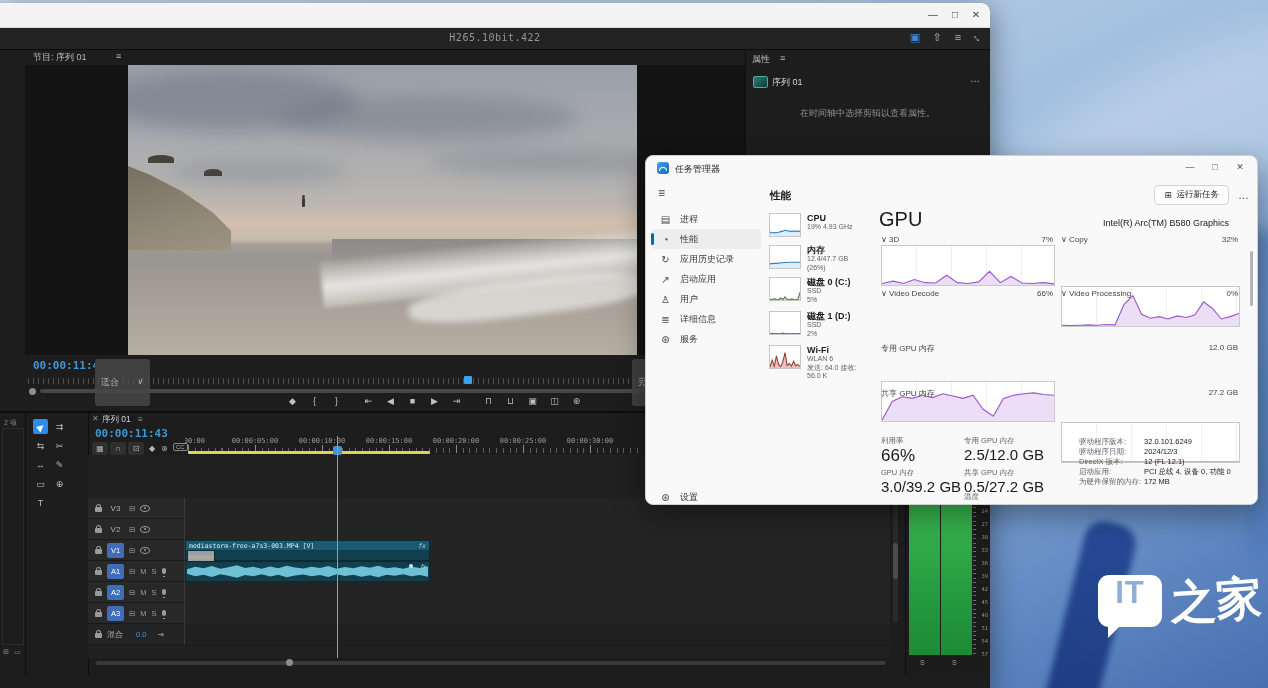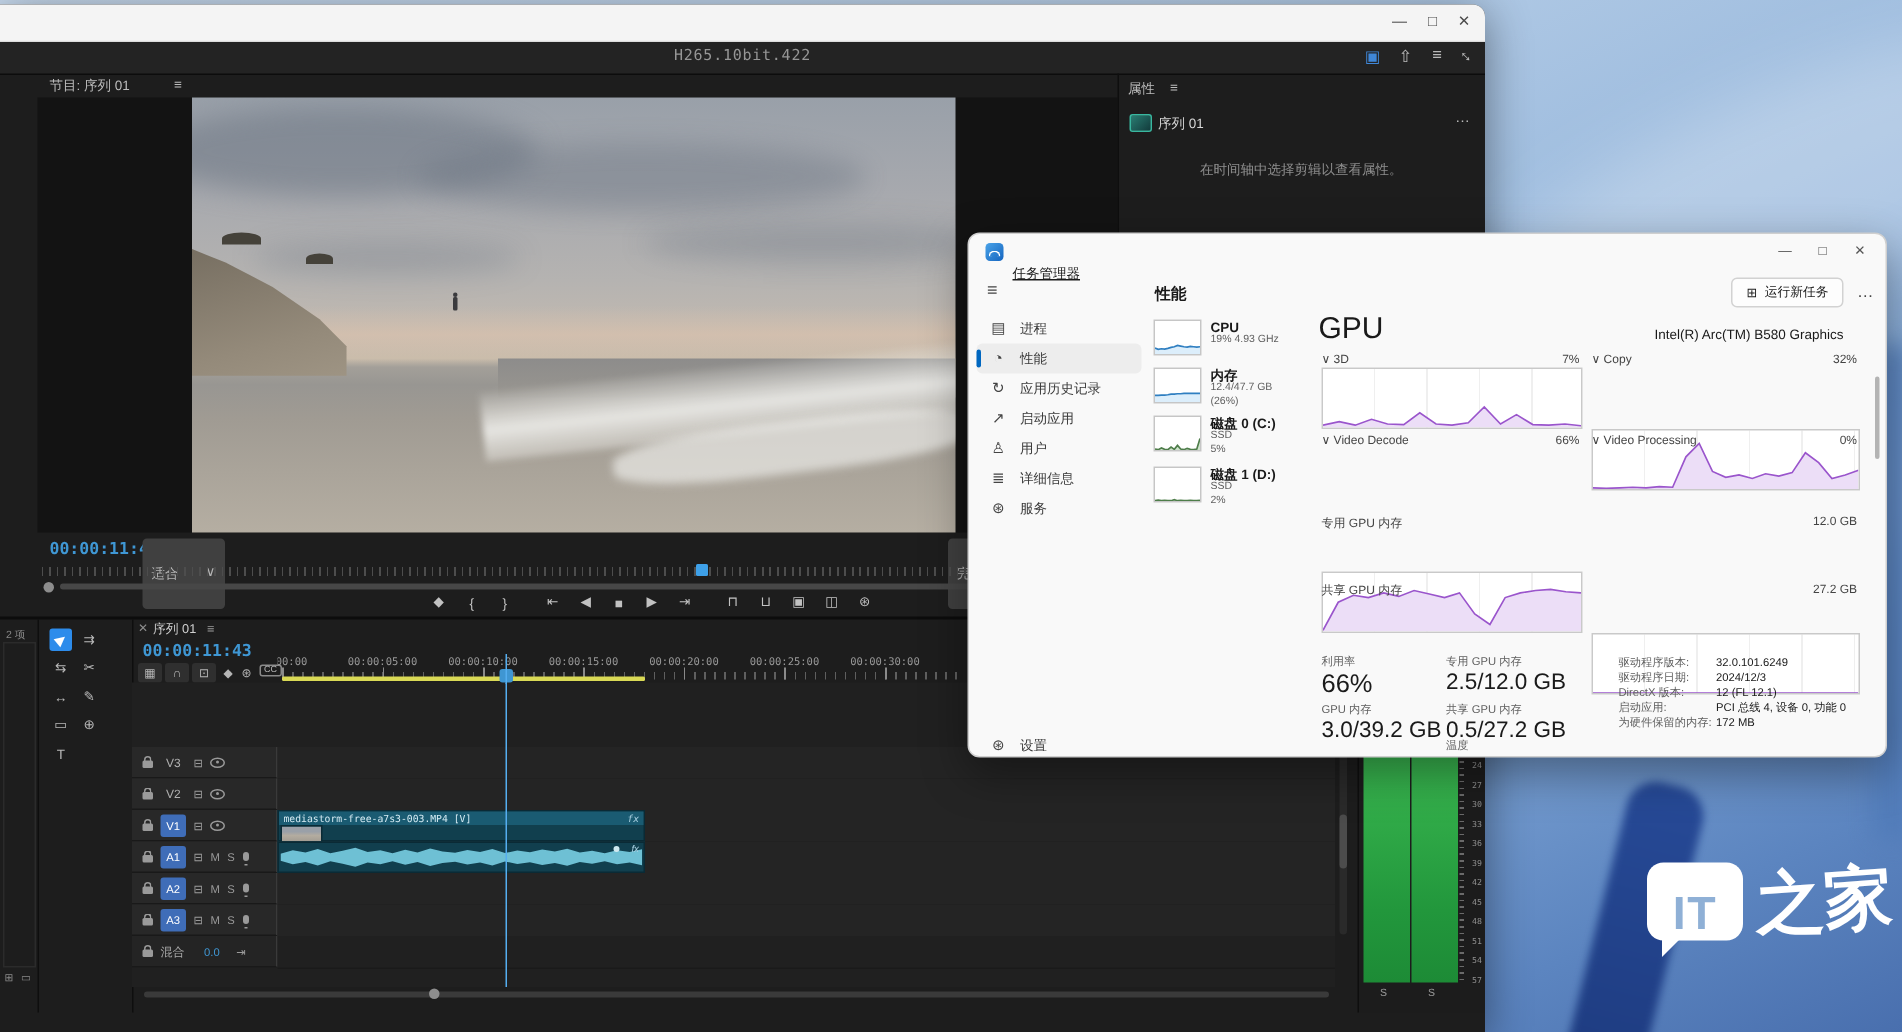--- a/index.html
+++ b/index.html
@@ -9,21 +9,21 @@
   .abs{position:absolute;}
 
   
   #wallpaper{inset:0;background:linear-gradient(155deg,#c6d8ec 0%,#b7cee7 28%,#9cbbde 50%,#7fa5d4 70%,#5c85c0 88%,#496fae 100%);}
   .wp-streak{left:960px;top:60px;width:460px;height:150px;background:rgba(255,255,255,.28);filter:blur(22px);transform:rotate(-24deg);border-radius:50%;}
   .wp-dark-wedge{left:1062px;top:520px;width:52px;height:220px;background:linear-gradient(180deg,#274a97,#1d3a7e);transform:rotate(14deg);filter:blur(3px);border-radius:20px;}
   .wp-edge{right:-6px;top:230px;width:26px;height:330px;background:#4f7ab8;filter:blur(8px);opacity:.8;}
   .wp-mid{left:990px;top:300px;width:300px;height:120px;background:rgba(255,255,255,.16);filter:blur(20px);transform:rotate(-18deg);border-radius:50%;}
 
   
-  .wm-bubble{left:1098px;top:575px;width:64px;height:52px;background:#fff;border-radius:11px;display:flex;align-items:flex-end;justify-content:center;font-weight:800;font-size:31px;color:#8fb0d6;letter-spacing:1px;}
+  .wm-bubble{left:1098px;top:575px;width:64px;height:52px;background:#fff;border-radius:11px;display:flex;align-items:flex-start;justify-content:center;font-weight:800;font-size:31px;color:#8fb0d6;letter-spacing:1px;}
   .wm-bubble:after{content:"";position:absolute;left:10px;bottom:-11px;border:8px solid transparent;border-top-color:#fff;border-left-color:#fff;}
   .wm-cn{left:1170px;top:570px;font-size:46px;font-weight:700;color:#fff;transform:rotate(-4deg);}
   .wm-url{left:1096px;top:644px;font-size:18px;font-weight:700;color:#fff;letter-spacing:1.5px;}
 
   
   #pr{left:0;top:3px;width:990px;height:685px;background:#1d1d1d;border-radius:0 8px 0 0;box-shadow:0 6px 30px rgba(0,0,0,.45);}
   .pr-titlebar{left:0;top:0;width:100%;height:24px;background:#f4f4f4;border-bottom:1px solid #dcdcdc;border-radius:0 8px 0 0;}
   .pr-winbtn{top:4px;width:18px;height:16px;font-size:10px;color:#4a4a4a;text-align:center;line-height:16px;}
   .pr-appbar{left:0;top:25px;width:100%;height:21px;background:#232323;border-bottom:1px solid #0c0c0c;}
   .pr-title{width:100%;top:4px;text-align:center;font-family:"DejaVu Sans Mono","Liberation Mono",monospace;font-size:10px;color:#969696;letter-spacing:.5px;}
@@ -383,21 +383,21 @@
       <span class="abs db" style="right:2px;top:228px;">54</span>
       <span class="abs db" style="right:2px;top:241px;">57</span>
       <span class="abs s-btn" style="left:14px;top:246px;">S</span>
       <span class="abs s-btn" style="left:46px;top:246px;">S</span>
     </div>
   </div>
 
   <div class="abs" id="tm">
 
     <div class="abs tm-ic"></div>
-    <div class="abs" style="left:29px;top:20px;font-size:9px;text-decoration:underline;">任务管理器</div>
+    <div class="abs" style="left:29px;top:7px;font-size:9px;">任务管理器</div>
     <div class="abs tm-winbtn" style="right:56px;">—</div>
     <div class="abs tm-winbtn" style="right:31px;">□</div>
     <div class="abs tm-winbtn" style="right:6px;">✕</div>
 
     <div class="abs" style="left:12px;top:30px;font-size:12px;color:#444;">≡</div>
     <div class="abs nav-item" style="top:53px;">
       <span class="nav-ico">▤</span>
       <span>进程</span>
       </div>
     <div class="abs nav-item sel" style="top:73px;">
@@ -478,20 +478,33 @@
       <div class="mini" style="--sf:#cfe3cc;--ss:#4e7d4a;">
           <svg viewBox="0 0 100 100" preserveAspectRatio="none" style="position:absolute;inset:0;width:100%;height:100%">
             <polygon class="sp-f" points="0,100 0.0,99.0 7.1,97.0 14.3,99.0 21.4,98.0 28.6,99.0 35.7,99.0 42.9,96.0 50.0,99.0 57.1,98.0 64.3,99.0 71.4,99.0 78.6,98.0 85.7,99.0 92.9,99.0 100.0,98.0 100,100"></polygon>
             <polyline class="sp-s" vector-effect="non-scaling-stroke" points="0.0,99.0 7.1,97.0 14.3,99.0 21.4,98.0 28.6,99.0 35.7,99.0 42.9,96.0 50.0,99.0 57.1,98.0 64.3,99.0 71.4,99.0 78.6,98.0 85.7,99.0 92.9,99.0 100.0,98.0"></polyline>
           </svg>
         </div>
       <div>
           <div class="perf-name">磁盘 1 (D:)</div>
       <div class="perf-sub">SSD</div>
       <div class="perf-sub">2%</div>
+        </div>
+    </div>
+    <div class="abs perf-row" style="left:121px;top:186px;">
+      <div class="mini" style="--sf:#e7c3bd;--ss:#9c3f33;">
+          <svg viewBox="0 0 100 100" preserveAspectRatio="none" style="position:absolute;inset:0;width:100%;height:100%">
+            <polygon class="sp-f" points="0,100 0.0,96.0 7.1,65.0 14.3,92.0 21.4,45.0 28.6,85.0 35.7,94.0 42.9,72.0 50.0,30.0 57.1,88.0 64.3,80.0 71.4,92.0 78.6,70.0 85.7,90.0 92.9,84.0 100.0,94.0 100,100"></polygon>
+            <polyline class="sp-s" vector-effect="non-scaling-stroke" points="0.0,96.0 7.1,65.0 14.3,92.0 21.4,45.0 28.6,85.0 35.7,94.0 42.9,72.0 50.0,30.0 57.1,88.0 64.3,80.0 71.4,92.0 78.6,70.0 85.7,90.0 92.9,84.0 100.0,94.0"></polyline>
+          </svg>
+        </div>
+      <div>
+          <div class="perf-name">Wi-Fi</div>
+      <div class="perf-sub">WLAN 6</div>
+      <div class="perf-sub">发送: 64.0 接收: 56.0 K</div>
         </div>
     </div>
 
     <div class="abs gpu-title" style="left:233px;top:52px;">GPU</div>
     <div class="abs gpu-dev" style="right:28px;top:62px;">Intel(R) Arc(TM) B580 Graphics</div>
 
     <div class="abs ch-lblrow" style="left:235px;top:79px;width:172px;">
       <span>∨ 3D</span>
       <span>7%</span>
       </div>

